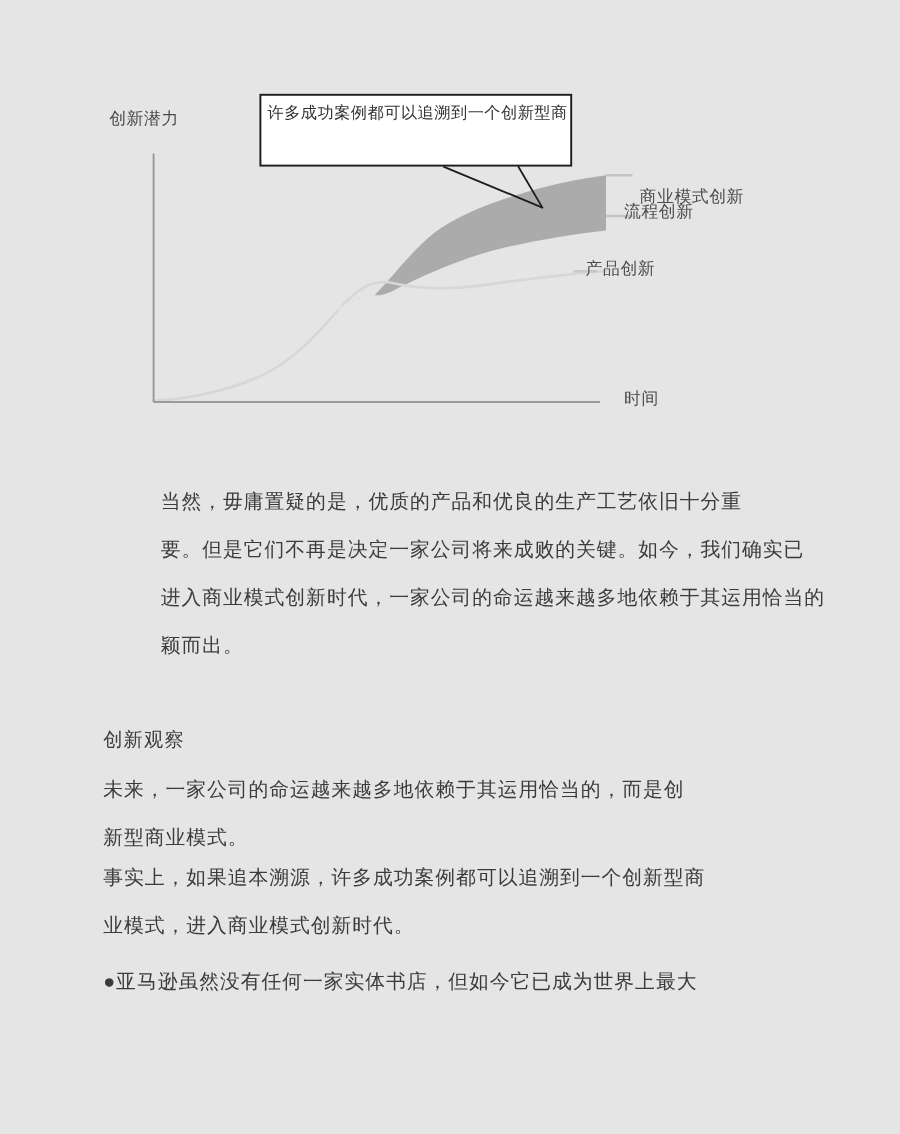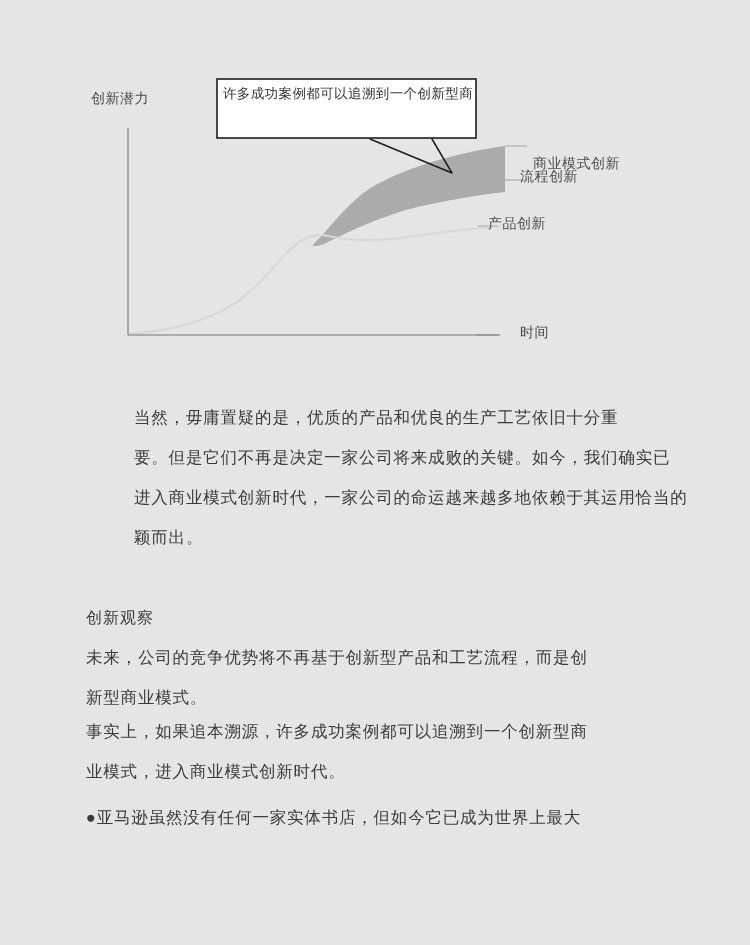--- a/index.html
+++ b/index.html
@@ -151,21 +151,21 @@
     <span class="line">要。但是它们不再是决定一家公司将来成败的关键。如今，我们确实已</span>
     <span class="line">进入商业模式创新时代，一家公司的命运越来越多地依赖于其运用恰当的</span>
     <span class="line">颖而出。</span>
   </div>
 
   <div class="para p-head">
     <span class="line">创新观察</span>
   </div>
 
   <div class="para p2">
-    <span class="line">未来，公司的竞争优势将不再基于创新型产品和工艺流程，而是创</span>
+    <span class="line">未来，一家公司的命运越来越多地依赖于其运用恰当的，而是创</span>
     <span class="line">新型商业模式。</span>
   </div>
 
   <div class="para p3">
     <span class="line">事实上，如果追本溯源，许多成功案例都可以追溯到一个创新型商</span>
     <span class="line">业模式，进入商业模式创新时代。</span>
   </div>
 
   <div class="para p4">
     <span class="line">●亚马逊虽然没有任何一家实体书店，但如今它已成为世界上最大</span>

